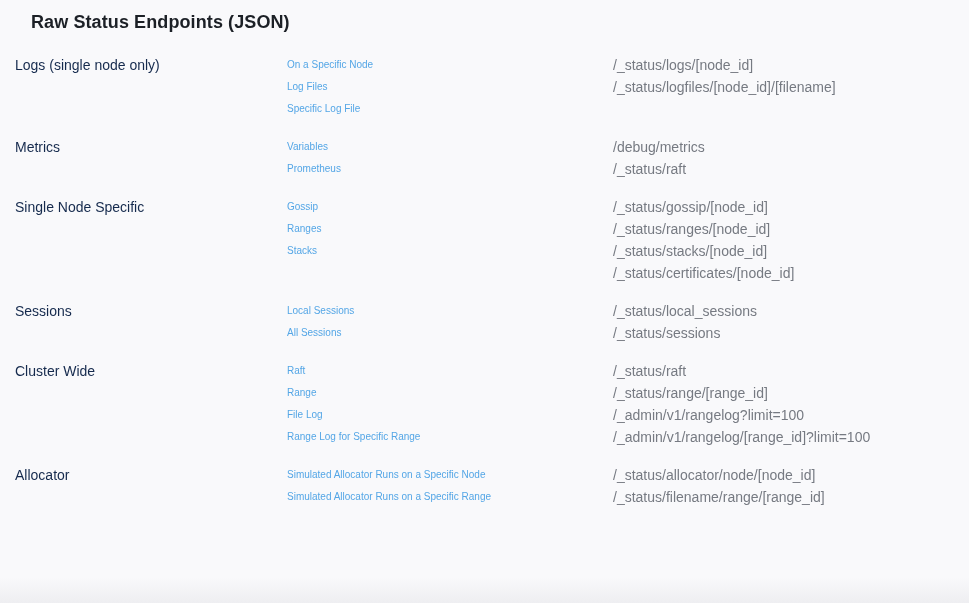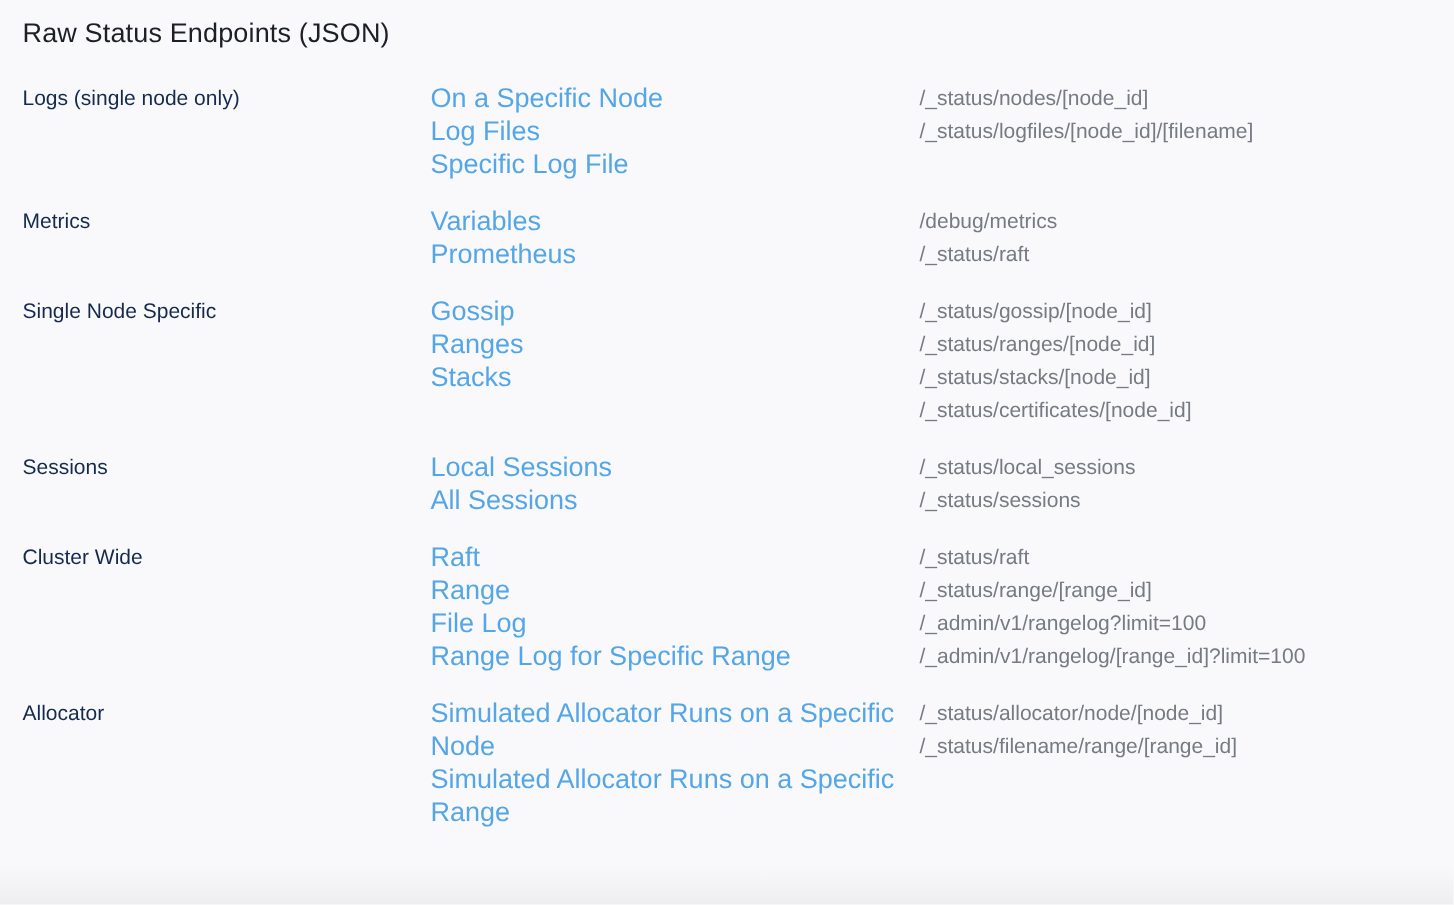--- a/index.html
+++ b/index.html
@@ -13,23 +13,23 @@
     font-family: "Liberation Sans", sans-serif;
     overflow: hidden;
     position: relative;
   }
   .page {
     padding: 12px 15px 0 15px;
     box-sizing: border-box;
   }
   .page-title {
     font-size: 18px;
-    font-weight: 400;
+    font-weight: 700;
     color: var(--title-color, #1c2026);
-    margin: 0 0 21px 0;
+    margin: 0 0 21px 16px;
     letter-spacing: 0.1px;
   }
   .sections {
     display: block;
   }
   .section {
     display: flex;
     align-items: flex-start;
     margin-bottom: 16px;
   }
@@ -48,21 +48,21 @@
     display: flex;
     flex-direction: column;
   }
   .col-paths {
     display: flex;
     flex-direction: column;
   }
   .endpoint-link {
     display: block;
     color: var(--link-color, #54a6e6);
-    font-size: 18px;
+    font-size: 10px;
     line-height: 22px;
     text-decoration: none;
     cursor: pointer;
   }
   .endpoint-path {
     color: var(--path-color, #767a82);
     font-size: 14px;
     line-height: 22px;
     white-space: nowrap;
   }
@@ -84,21 +84,21 @@
 
   <div class="sections" id="sections-container">
   <div class="section">
     <div class="col-category">Logs (single node only)</div>
     <div class="col-links">
           <a class="endpoint-link" href="#">On a Specific Node</a>
           <a class="endpoint-link" href="#">Log Files</a>
           <a class="endpoint-link" href="#">Specific Log File</a>
         </div>
     <div class="col-paths">
-          <div class="endpoint-path">/_status/nodes/[node_id]</div>
+          <div class="endpoint-path">/_status/logs/[node_id]</div>
           <div class="endpoint-path">/_status/logfiles/[node_id]/[filename]</div>
         </div>
   </div>
 
   <div class="section">
     <div class="col-category">Metrics</div>
     <div class="col-links">
           <a class="endpoint-link" href="#">Variables</a>
           <a class="endpoint-link" href="#">Prometheus</a>
         </div>

